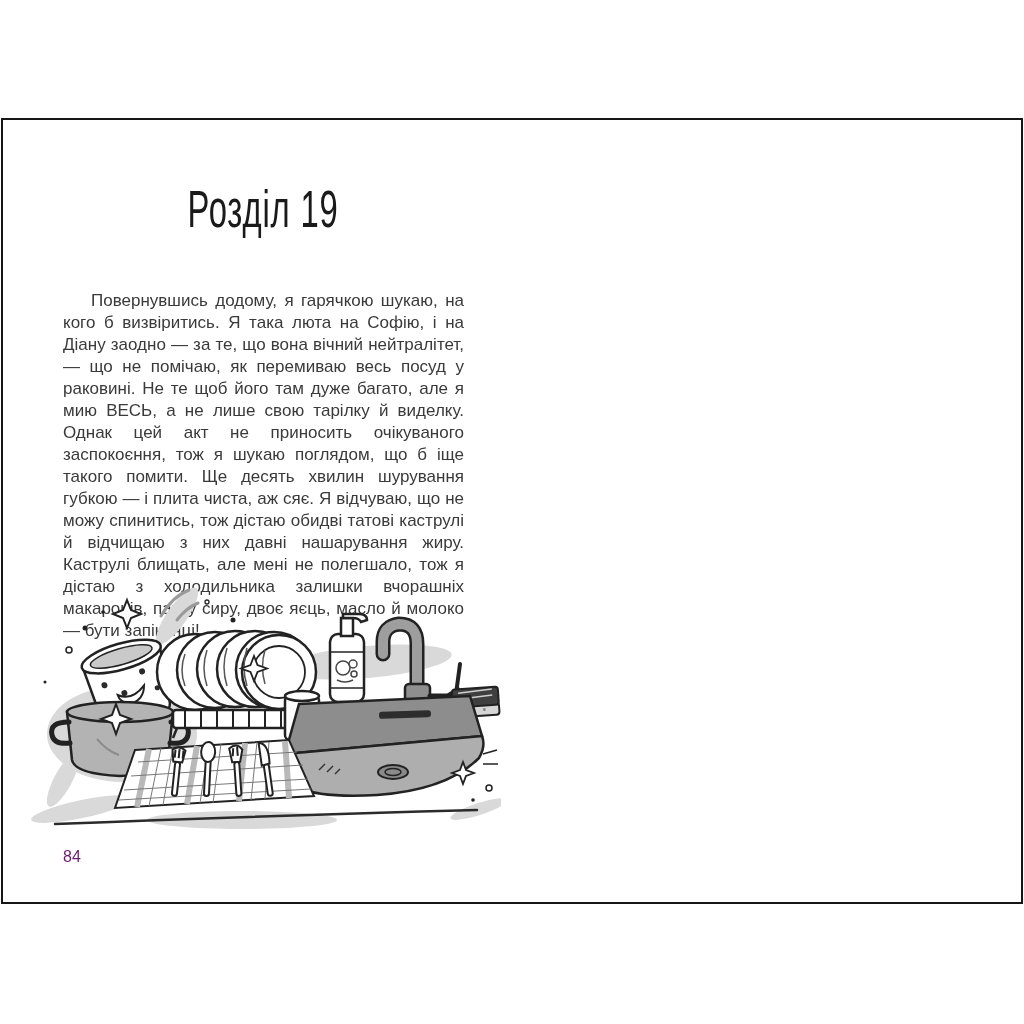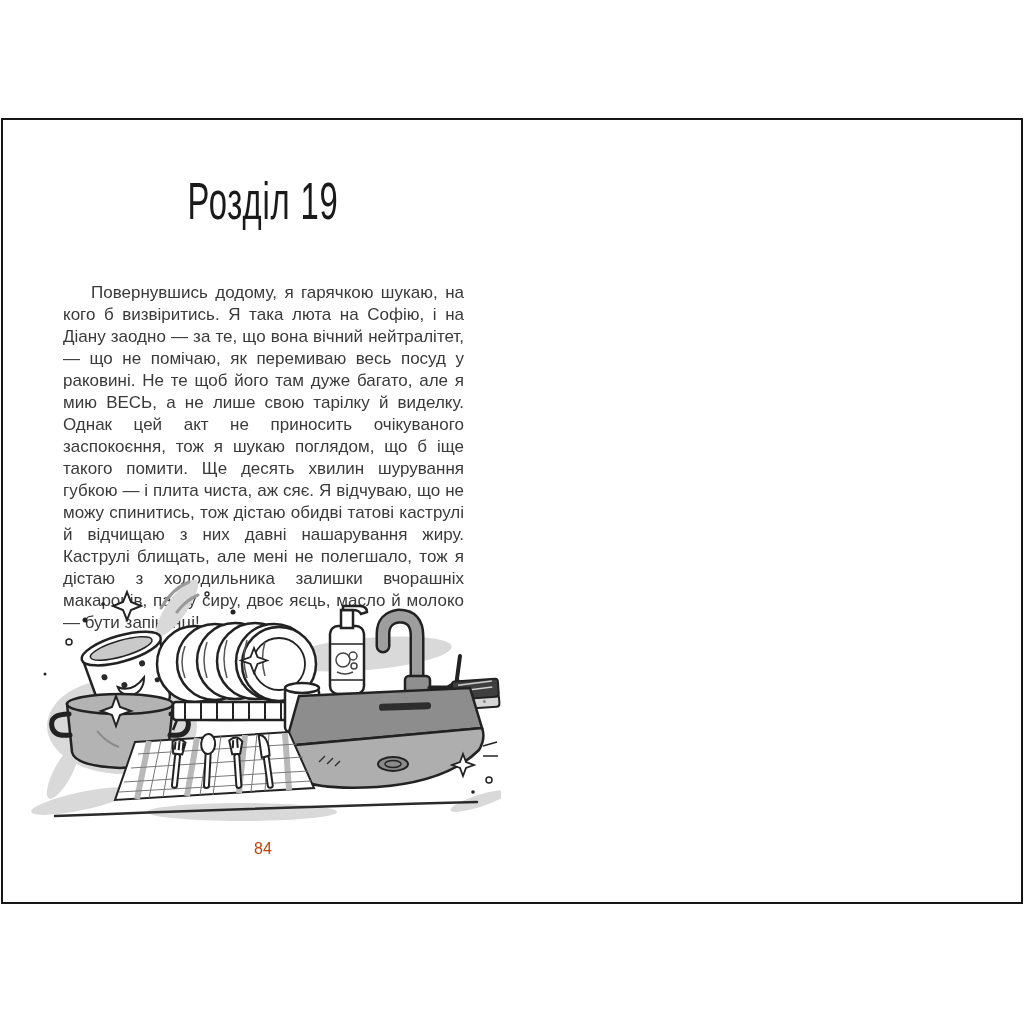--- a/index.html
+++ b/index.html
@@ -1,23 +1,23 @@
 <!DOCTYPE html>
 <html><head>
 <meta charset="utf-8">
 <style>
   html,body{margin:0;padding:0;background:#ffffff;}
   body{width:1024px;height:1024px;position:relative;font-family:"Liberation Sans",sans-serif;}
   .spread{position:absolute;left:1px;top:118px;width:1018px;height:782px;border:2px solid #161616;background:#ffffff;}
-  .page{position:absolute;top:4px;height:100%;}
+  .page{position:absolute;top:12px;height:100%;}
   .chapter-title{position:absolute;left:60px;top:48px;width:400px;text-align:center;font-size:40px;color:#1a1a1a;letter-spacing:1px;transform:scale(0.82,1.3);transform-origin:center top;white-space:nowrap;}
   .bodytext{position:absolute;font-size:17px;line-height:22px;color:#3a3a3a;text-align:justify;}
   .bodytext p{margin:0;text-indent:28px;}
   .left-text{left:60px;top:158px;width:401px;}
-  .pagenum{position:absolute;top:716px;width:400px;text-align:center;font-size:16px;color:#c2410c;}
+  .pagenum{position:absolute;top:716px;width:400px;font-size:16px;color:#701a75;}
   .pagenum-left{left:60px;}
   .kitchen-art{position:absolute;left:24px;top:452px;width:474px;height:256px;}
 </style>
 </head>
 <body>
 
 <div class="spread">
 
   <div class="page" style="left:0;width:510px;">
     <div class="chapter-title">Розділ 19</div>

